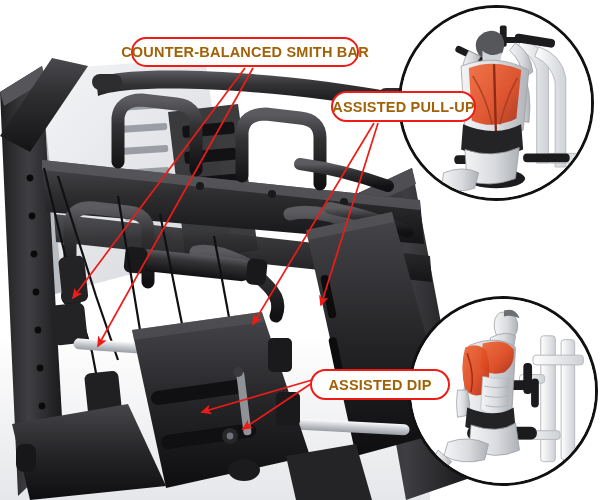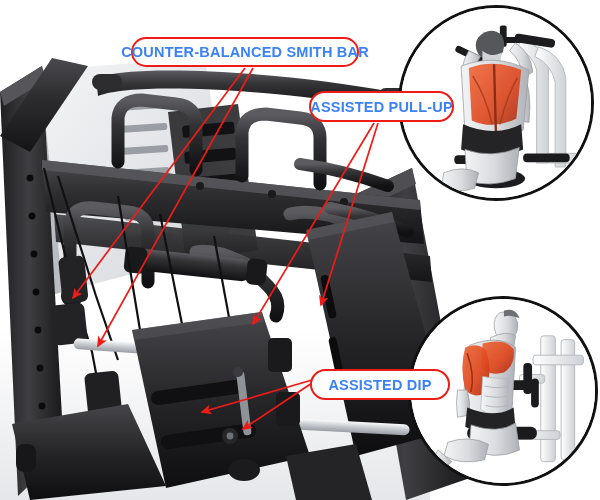--- a/index.html
+++ b/index.html
@@ -23,37 +23,37 @@
   #machine-layer { z-index: 1; }
   #inset-layer   { z-index: 3; }
   #annotation-layer { z-index: 4; pointer-events: none; }
 
   .callout {
     position: absolute;
     box-sizing: border-box;
     background: #ffffff;
     border: 2.5px solid #ee1b17;
     border-radius: 999px;
-    color: #3b82f6;
+    color: #a16207;
     font-weight: bold;
     letter-spacing: 0.2px;
     display: flex;
     align-items: center;
     justify-content: center;
     white-space: nowrap;
     z-index: 6;
     pointer-events: auto;
   }
   #callout-smith-bar {
     left: 131px; top: 37px;
     width: 228px; height: 30px;
     font-size: 14.5px;
   }
   #callout-pull-up {
-    left: 309px; top: 91px;
+    left: 331px; top: 91px;
     width: 145px; height: 31px;
     font-size: 14.5px;
   }
   #callout-dip {
     left: 310px; top: 361px;
     width: 140px; height: 31px;
     font-size: 14.5px;
     margin-top: 8px;
   }
 

